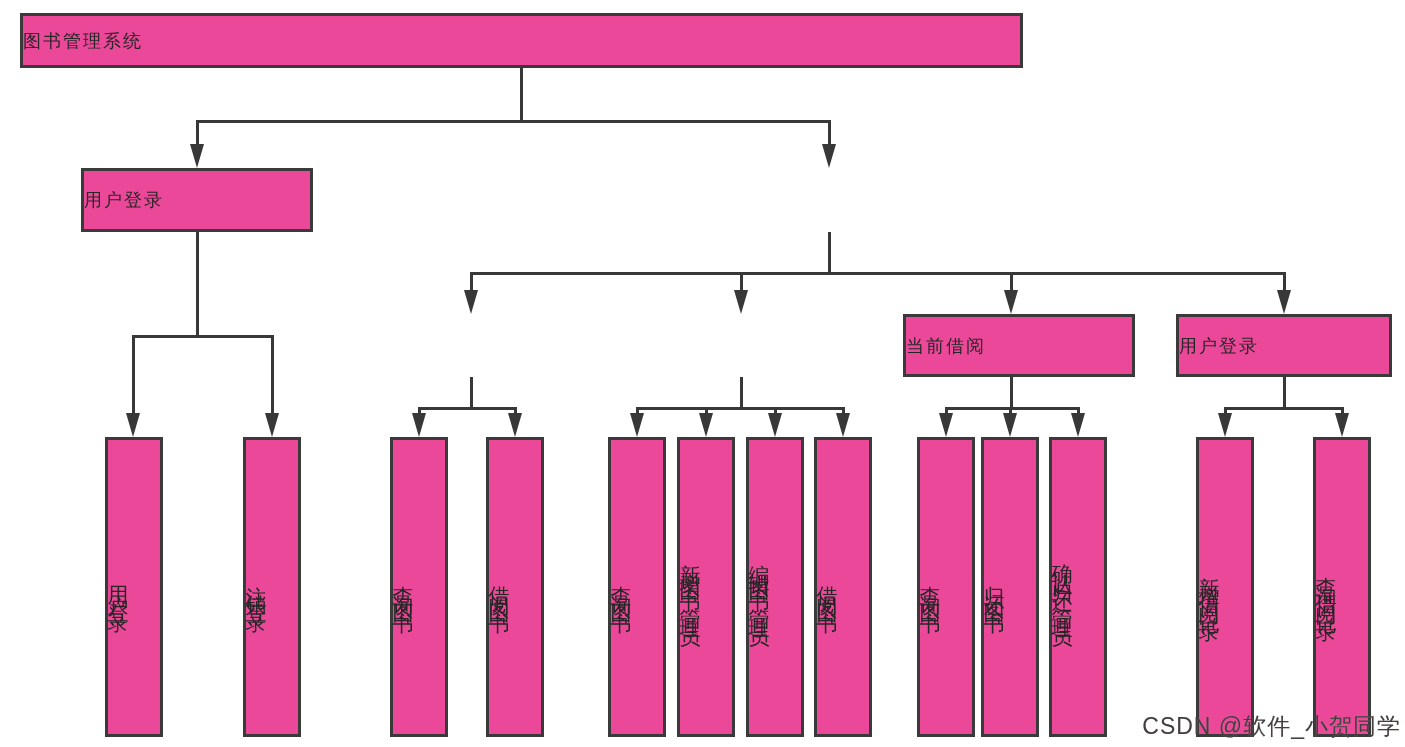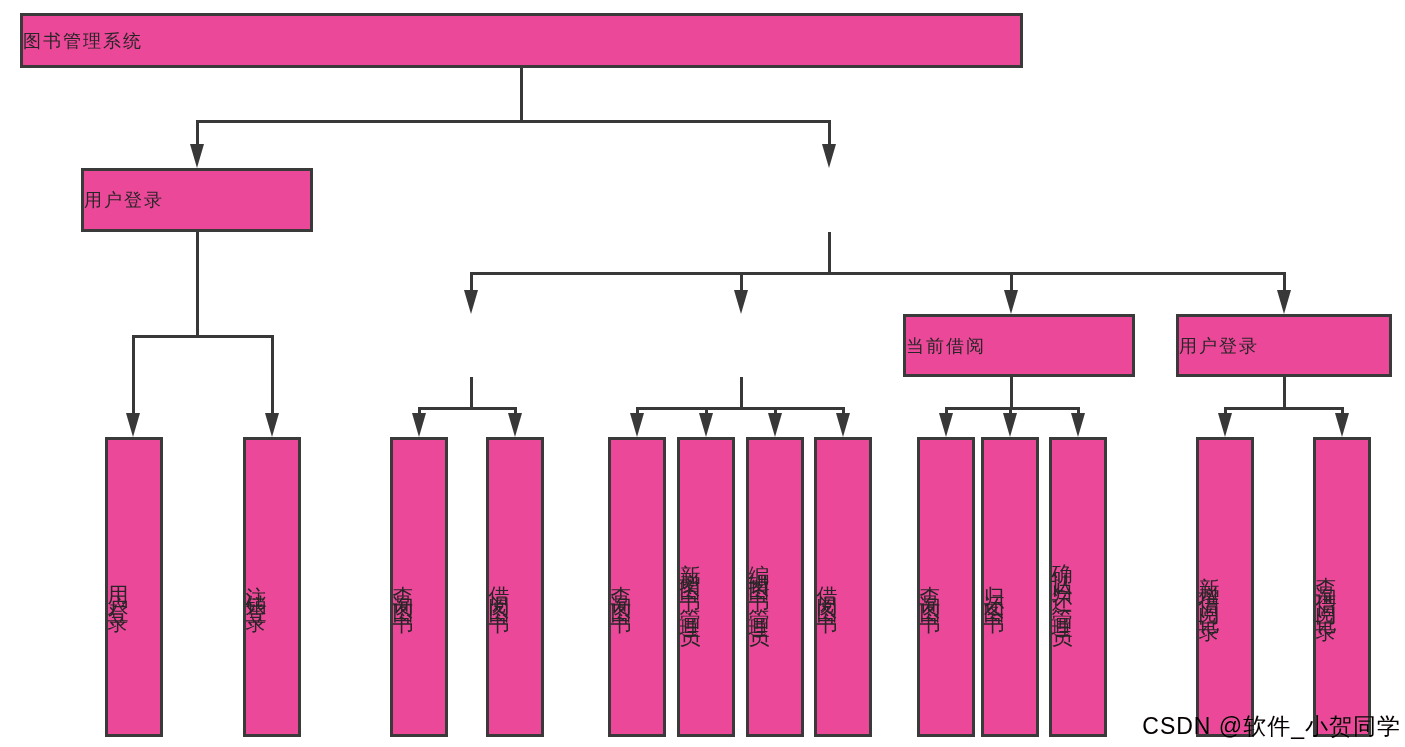--- a/index.html
+++ b/index.html
@@ -13,21 +13,21 @@
     border:3px solid #3a3a3a;display:flex;align-items:center;justify-content:flex-start;
     color:#262626;z-index:2;
   }
   .hbox span{font-size:18px;letter-spacing:2px;line-height:1;white-space:nowrap;}
   .vbox span{
     writing-mode:vertical-rl;text-orientation:mixed;
     font-size:21px;letter-spacing:9px;line-height:1;
   }
   .watermark{
     position:absolute;right:4px;bottom:5px;z-index:5;
-    font-size:23px;color:#000000;letter-spacing:1px;white-space:nowrap;
+    font-size:23px;color:#404040;letter-spacing:1px;white-space:nowrap;
     text-shadow:0 0 1px rgba(205,150,150,0.45);
   }
   .cl{position:absolute;z-index:1;}
 </style>
 </head>
 <body>
 
 <div class="stage">
 
   <div class="box hbox" style="left:20px;top:13px;width:1003px;height:55px">

